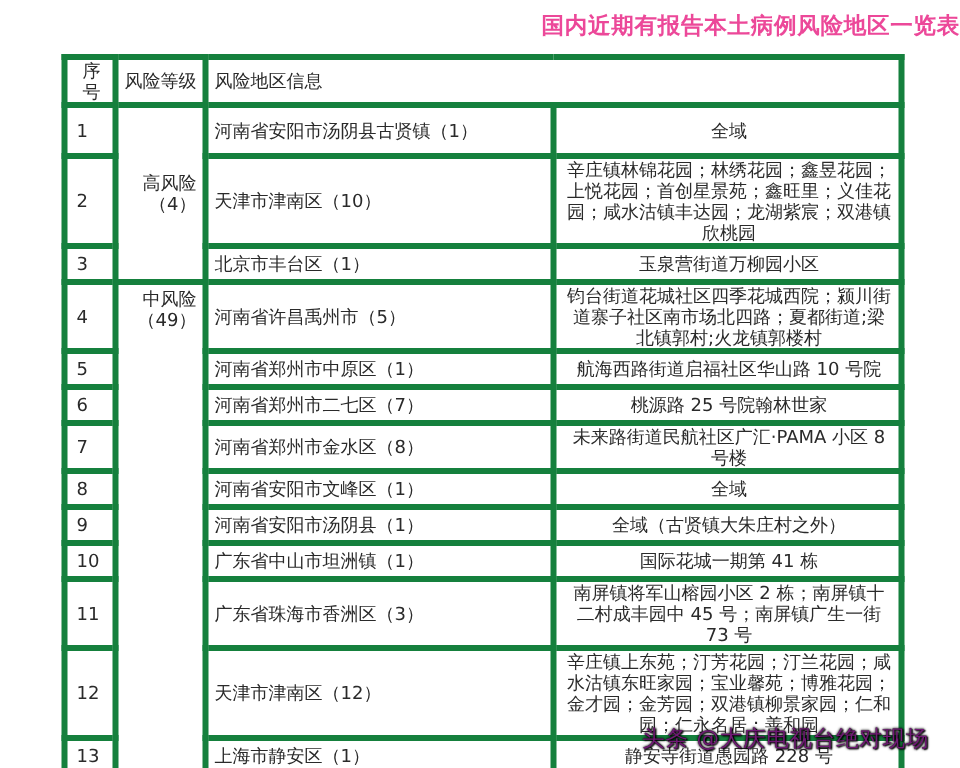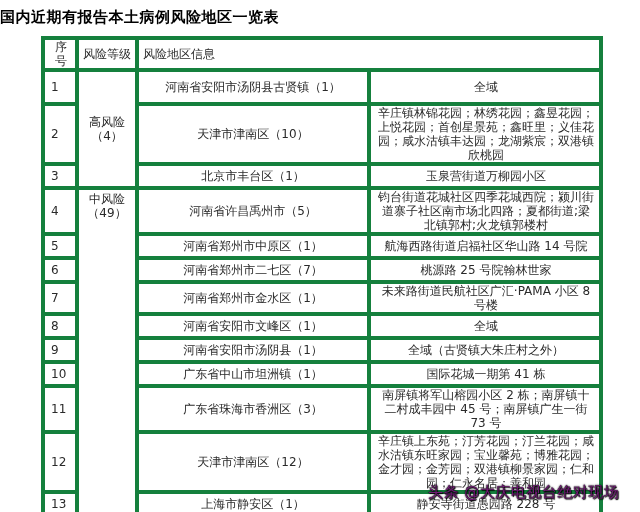--- a/index.html
+++ b/index.html
@@ -1,35 +1,35 @@
 <!DOCTYPE html>
 <html><head>
 <meta charset="utf-8">
 <style>
   html, body { margin: 0; padding: 0; }
   body {
     width: 640px; height: 512px; background: #ffffff; position: relative; overflow: hidden;
     font-family: "DejaVu Sans", "Liberation Sans", sans-serif; color: #222;
   }
   .title {
-    position: absolute; top: 8px; left: 0; width: 640px; text-align: left;
-    font-size: 15px; font-weight: bold; color: #000000; letter-spacing: 0.5px;
+    position: absolute; top: 8px; left: 0; width: 640px; text-align: right;
+    font-size: 15px; font-weight: bold; color: #ec4899; letter-spacing: 0.5px;
   }
   table.risk {
     position: absolute; left: 41px; top: 36px; width: 562px;
     border-collapse: collapse; table-layout: fixed; font-size: 12px; color: #2a2a2a;
   }
   table.risk td, table.risk th {
     border: 4px solid #15803d; padding: 0 4px; line-height: 14px; font-weight: normal;
     vertical-align: middle; overflow: hidden;
   }
   th { text-align: left; }
   .c-no { width: 20px; text-align: left; padding-left: 6px !important; }
-  .c-lv { width: 48px; text-align: center; }
-  .c-rg { width: 155px; text-align: center; }
+  .c-lv { width: 48px; text-align: right; }
+  .c-rg { width: 155px; }
   .c-info { text-align: center; padding-left: 6px !important; }
   .hdr-small { font-size: 12px; line-height: 12px; }
   .watermark {
     position: absolute; left: 428px; top: 483px; font-size: 15px; color: #701a75;
     text-shadow: 0 0 2px #000, 0 0 1px #000, 1px 1px 1px #000; letter-spacing: 0.5px;
   }
 </style>
 </head>
 <body>
 
@@ -68,30 +68,30 @@
         <td class="c-lv" rowspan="12" style="vertical-align: top; padding-top: 2px;">
           <div>中风险</div>
           <div>（49）</div>
         </td>
         <td class="c-rg">河南省许昌禹州市（5）</td>
         <td class="c-info">钧台街道花城社区四季花城西院；颍川街道寨子社区南市场北四路；夏都街道;梁北镇郭村;火龙镇郭楼村</td>
       </tr>
       <tr style="height: 24px;">
         <td class="c-no">5</td>
         <td class="c-rg">河南省郑州市中原区（1）</td>
-        <td class="c-info">航海西路街道启福社区华山路 14 号院</td>
+        <td class="c-info">航海西路街道启福社区华山路 10 号院</td>
       </tr>
       <tr style="height: 24px;">
         <td class="c-no">6</td>
         <td class="c-rg">河南省郑州市二七区（7）</td>
         <td class="c-info">桃源路 25 号院翰林世家</td>
       </tr>
       <tr style="height: 24px;">
         <td class="c-no">7</td>
-        <td class="c-rg">河南省郑州市金水区（1）</td>
+        <td class="c-rg">河南省郑州市金水区（8）</td>
         <td class="c-info">未来路街道民航社区广汇·PAMA 小区 8 号楼</td>
       </tr>
       <tr style="height: 24px;">
         <td class="c-no">8</td>
         <td class="c-rg">河南省安阳市文峰区（1）</td>
         <td class="c-info">全域</td>
       </tr>
       <tr style="height: 24px;">
         <td class="c-no">9</td>
         <td class="c-rg">河南省安阳市汤阴县（1）</td>

